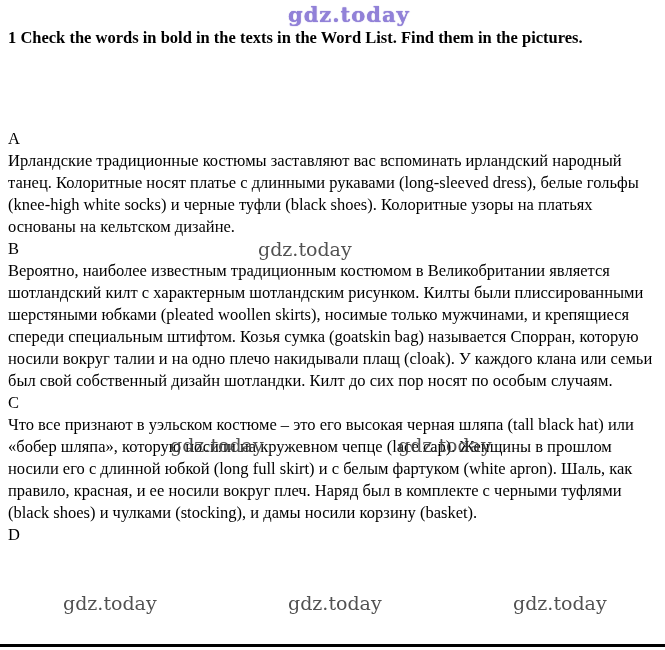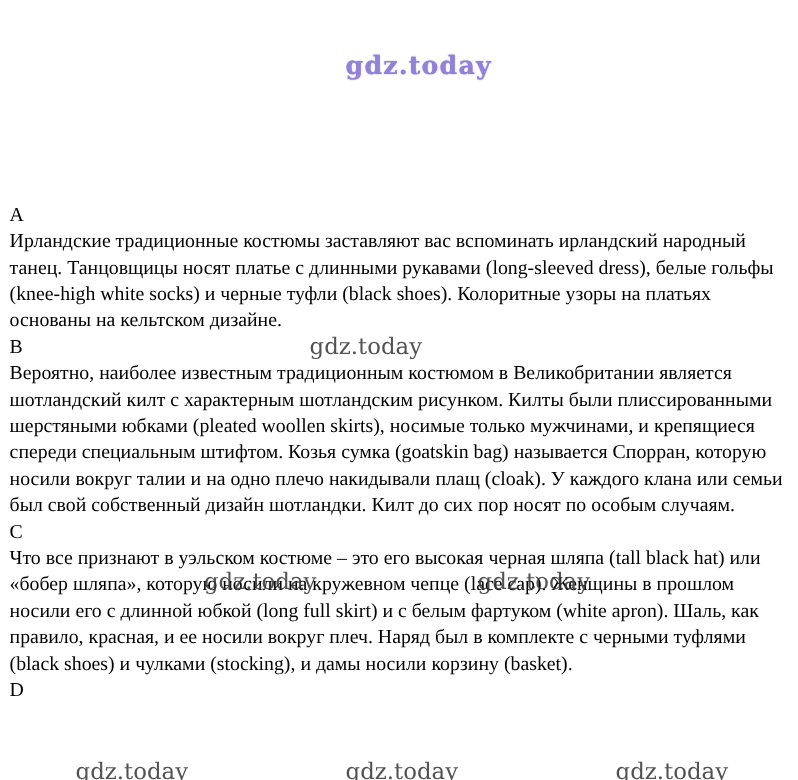--- a/index.html
+++ b/index.html
@@ -5,21 +5,21 @@
   * { margin: 0; padding: 0; box-sizing: border-box; }
   html, body { background: #ffffff; }
   body {
     width: 665px;
     height: 650px;
     position: relative;
     overflow: hidden;
     font-family: "Liberation Serif", serif;
     color: #000000;
   }
-  .page { position: absolute; inset: 0; background: #ffffff; margin-top: 40px; }
+  .page { position: absolute; inset: 0; background: #ffffff; }
 
   .heading {
     position: absolute;
     top: 26px;
     left: 8px;
     width: 600px;
     font-size: 16.5px;
     line-height: 23px;
     font-weight: bold;
   }
@@ -74,25 +74,26 @@
     background: #000000;
   }
 </style>
 </head>
 <body>
 
 <div class="page">
 
   <div class="wm wm-top">gdz.today</div>
 
+  <h1 class="heading">1 Check the words in bold in the texts in the Word List. Find them in the pictures.</h1>
 
   <div class="sections">
   <section class="section">
     <div class="section-label">A</div>
-    <p class="section-paragraph"><span>Ирландские традиционные костюмы заставляют вас вспоминать ирландский народный танец. Танцовщицы носят платье с </span><b>длинными рукавами (long-sleeved dress)</b><span>, </span><b>белые гольфы (knee-high white socks)</b><span> и </span><b>черные туфли (black shoes)</b><span>. Колоритные узоры на платьях основаны на кельтском дизайне.</span></p>
+    <p class="section-paragraph"><span>Ирландские традиционные костюмы заставляют вас вспоминать ирландский народный танец. Колоритные носят платье с </span><b>длинными рукавами (long-sleeved dress)</b><span>, </span><b>белые гольфы (knee-high white socks)</b><span> и </span><b>черные туфли (black shoes)</b><span>. Колоритные узоры на платьях основаны на кельтском дизайне.</span></p>
   </section>
 
   <section class="section">
     <div class="section-label">B</div>
     <p class="section-paragraph"><span>Вероятно, наиболее известным традиционным костюмом в Великобритании является шотландский килт с характерным шотландским рисунком. Килты были </span><b>плиссированными шерстяными юбками (pleated woollen skirts)</b><span>, носимые только мужчинами, и крепящиеся спереди специальным штифтом. </span><b>Козья сумка (goatskin bag)</b><span> называется Спорран, которую носили вокруг талии и на одно плечо накидывали </span><b>плащ (cloak)</b><span>. У каждого клана или семьи был свой собственный дизайн шотландки. Килт до сих пор носят по особым случаям.</span></p>
   </section>
 
   <section class="section">
     <div class="section-label">C</div>
     <p class="section-paragraph"><span>Что все признают в уэльском костюме – это его </span><b>высокая черная шляпа (tall black hat)</b><span> или «бобер шляпа», которую носили на </span><b>кружевном чепце (lace cap)</b><span>. Женщины в прошлом носили его с </span><b>длинной юбкой (long full skirt)</b><span> и с </span><b>белым фартуком (white apron)</b><span>. Шаль, как правило, красная, и ее носили вокруг плеч. Наряд был в комплекте с </span><b>черными туфлями (black shoes)</b><span> и </span><b>чулками (stocking)</b><span>, и дамы носили </span><b>корзину (basket)</b><span>.</span></p>

